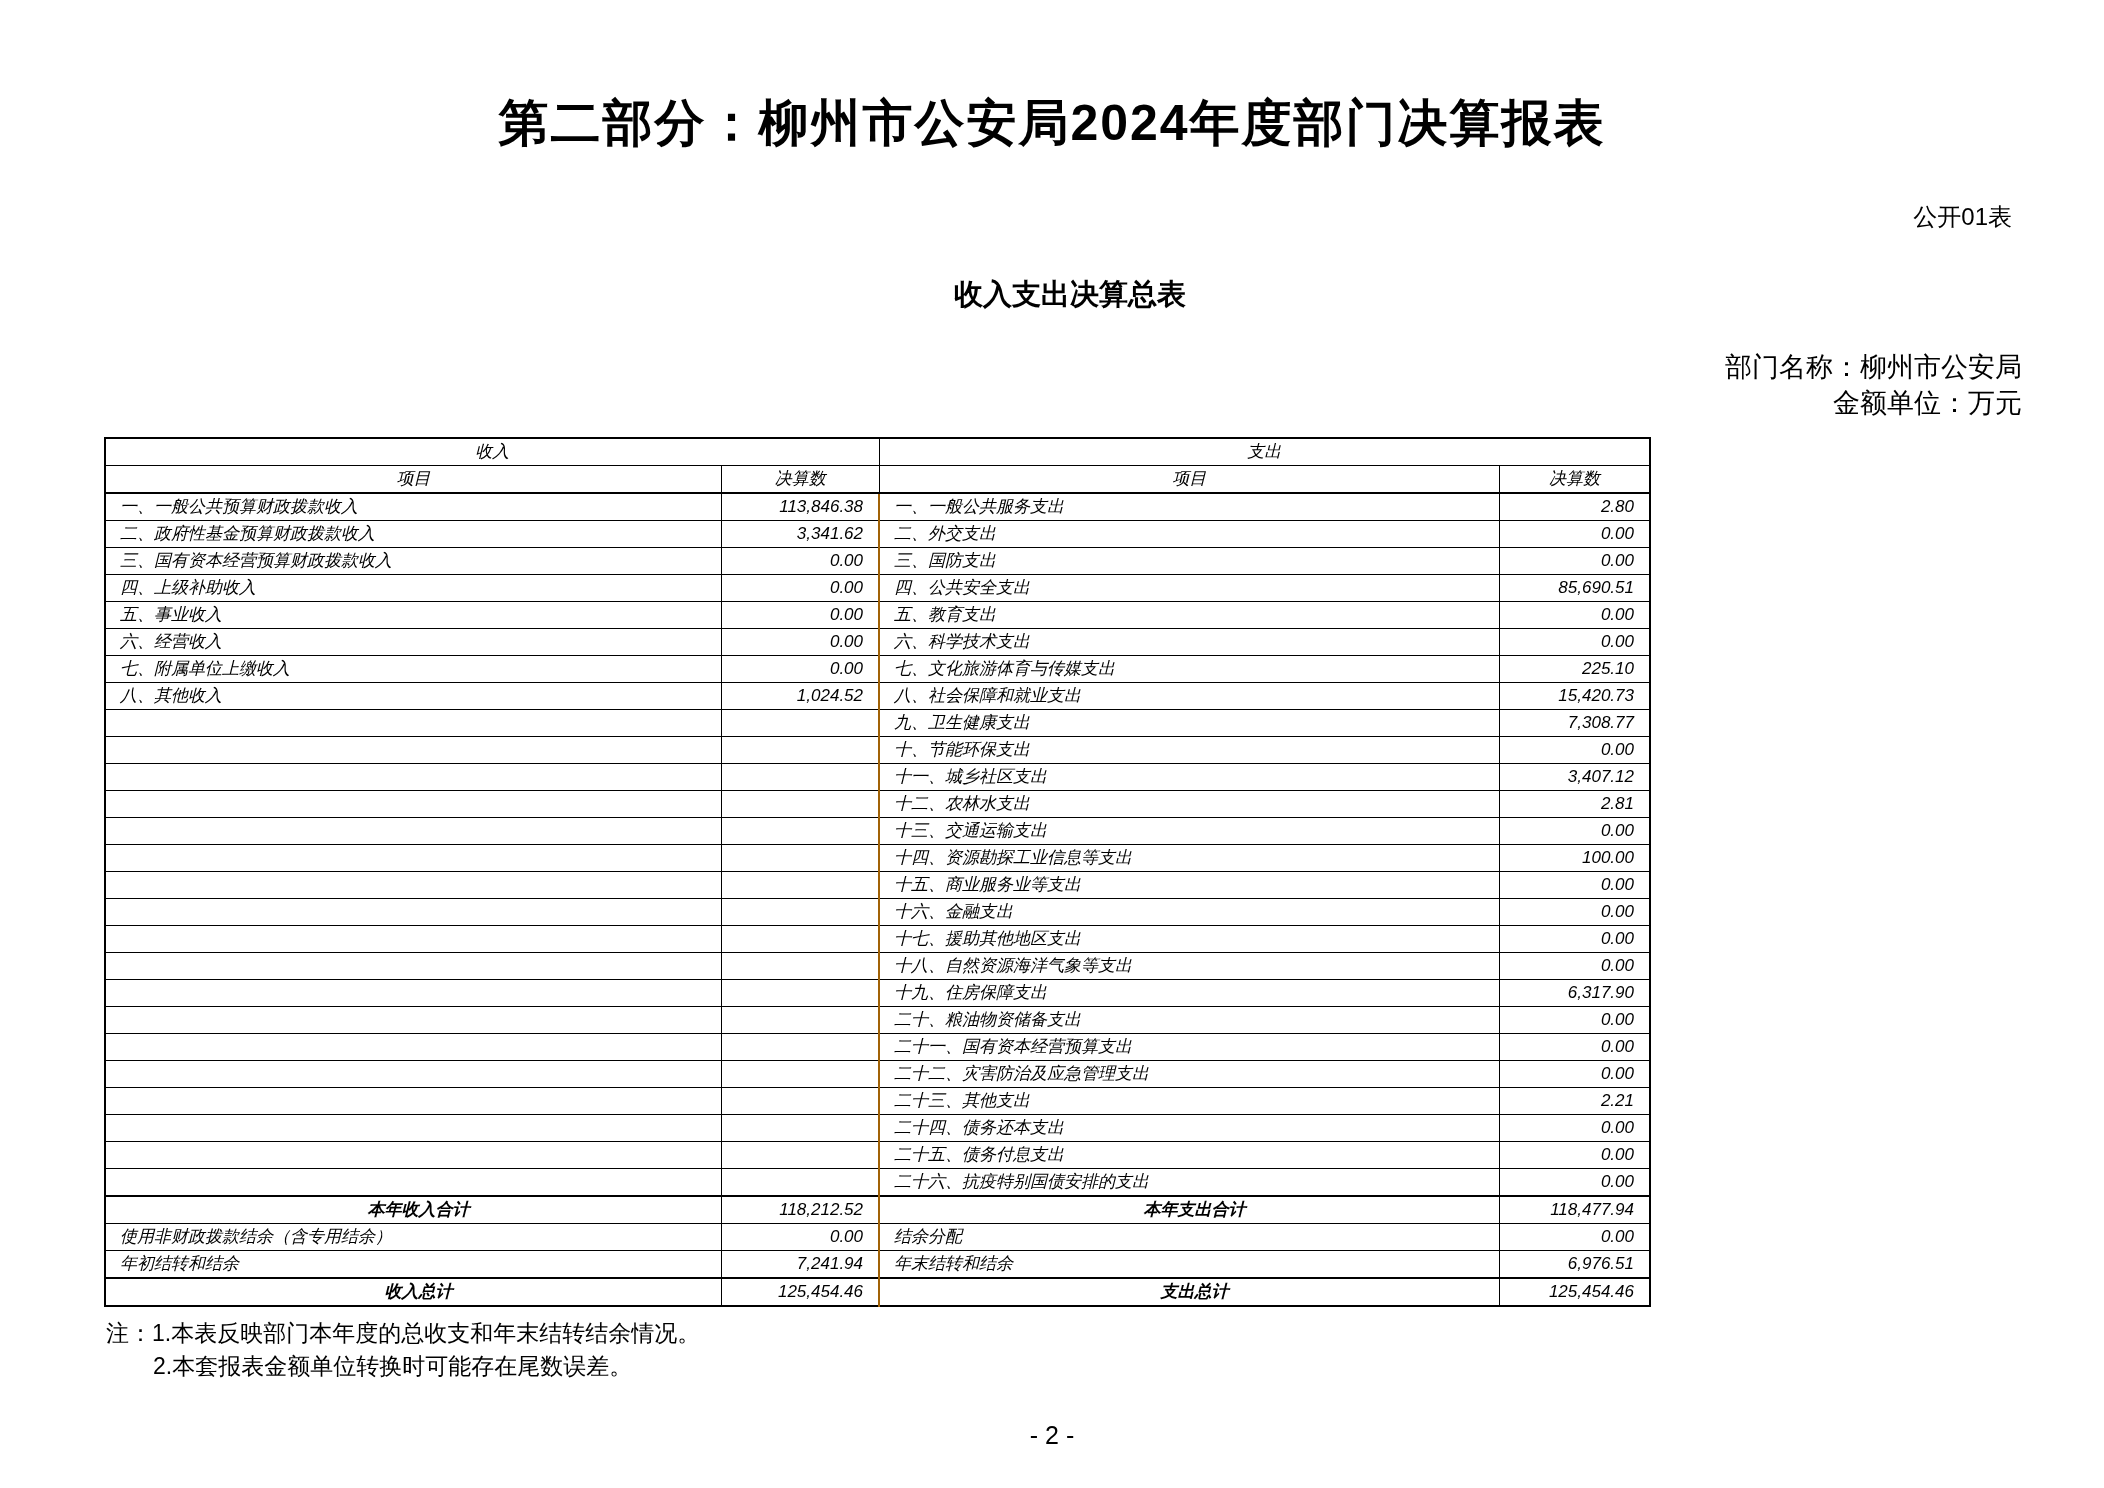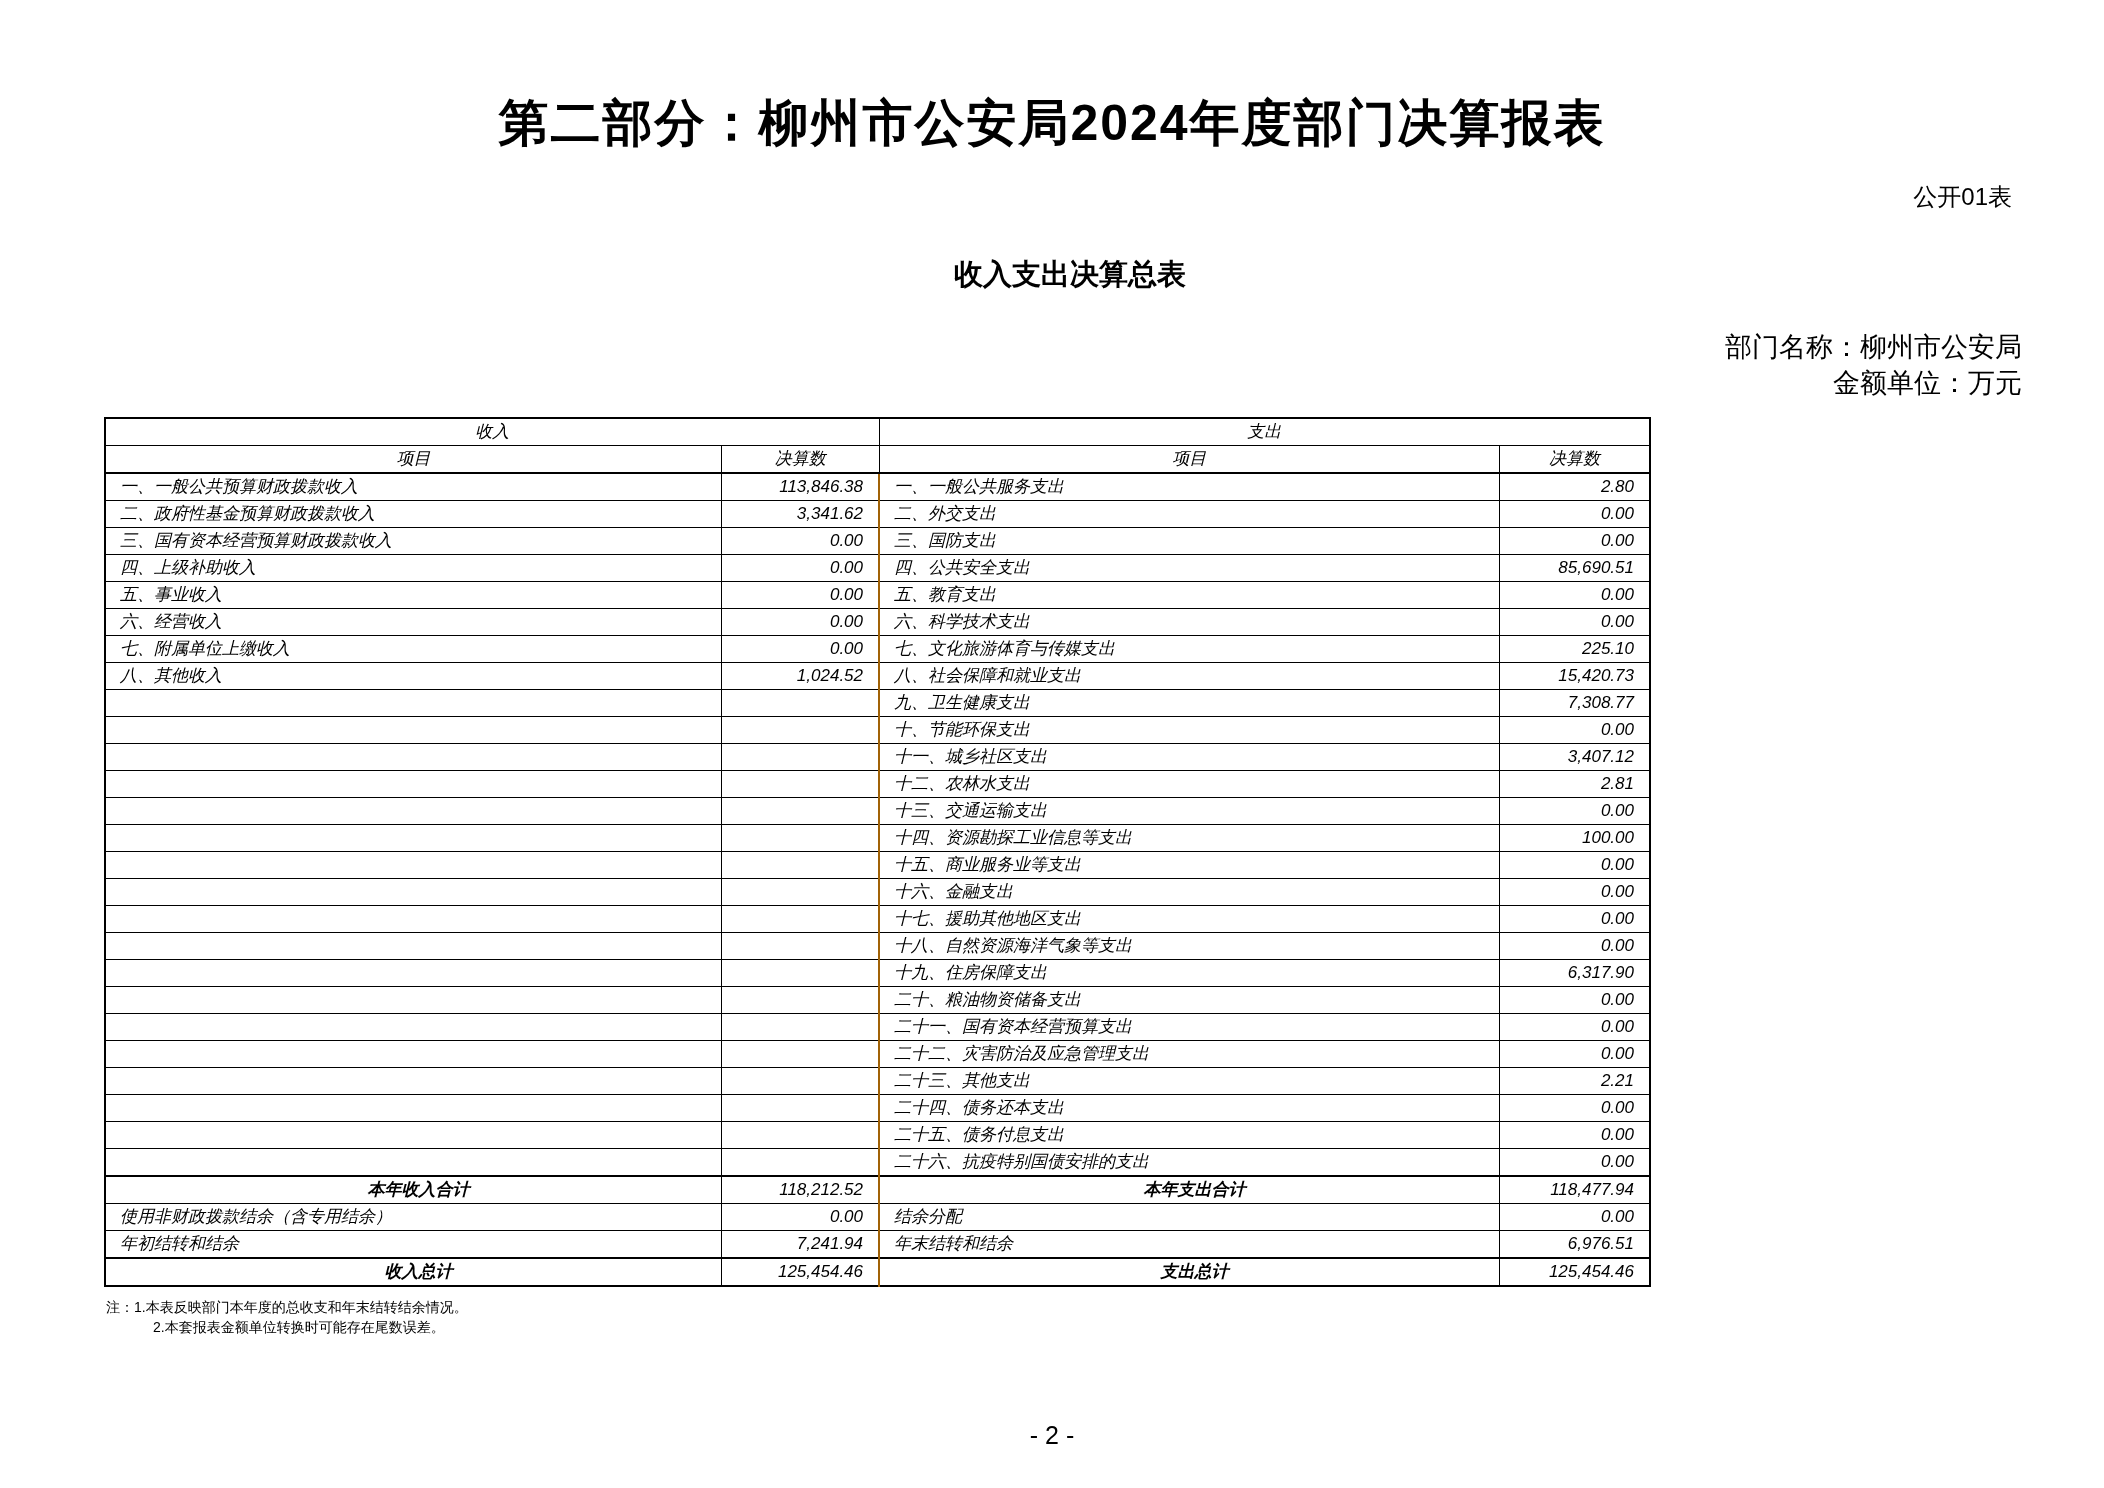--- a/index.html
+++ b/index.html
@@ -18,21 +18,21 @@
   .doc-title {
     text-align: center;
     font-size: 50px;
     font-weight: bold;
     padding-top: 90px;
     letter-spacing: 2px;
   }
   .table-code {
     text-align: right;
     font-size: 24px;
-    margin: 24px 92px 0 0;
+    margin: 44px 92px 0 0;
   }
   .table-title {
     text-align: center;
     font-size: 29px;
     font-weight: bold;
     margin-top: 42px;
     padding-left: 36px;
   }
   .meta-row {
     display: flex;
@@ -82,21 +82,21 @@
     border-top: 2px solid #000;
   }
   table.summary tr.row-total td.cell-item {
     text-align: center;
     font-weight: bold;
     padding-left: 16px;
     margin-top: 10px;
   }
   .notes {
     margin: 10px 82px 0 106px;
-    font-size: 14px;
+    font-size: 23px;
     line-height: 1.45;
   }
   .notes .note-line-2 {
     margin-left: 47px;
   }
   .page-number {
     position: absolute;
     bottom: 38px;
     left: 0;
     width: 100%;

